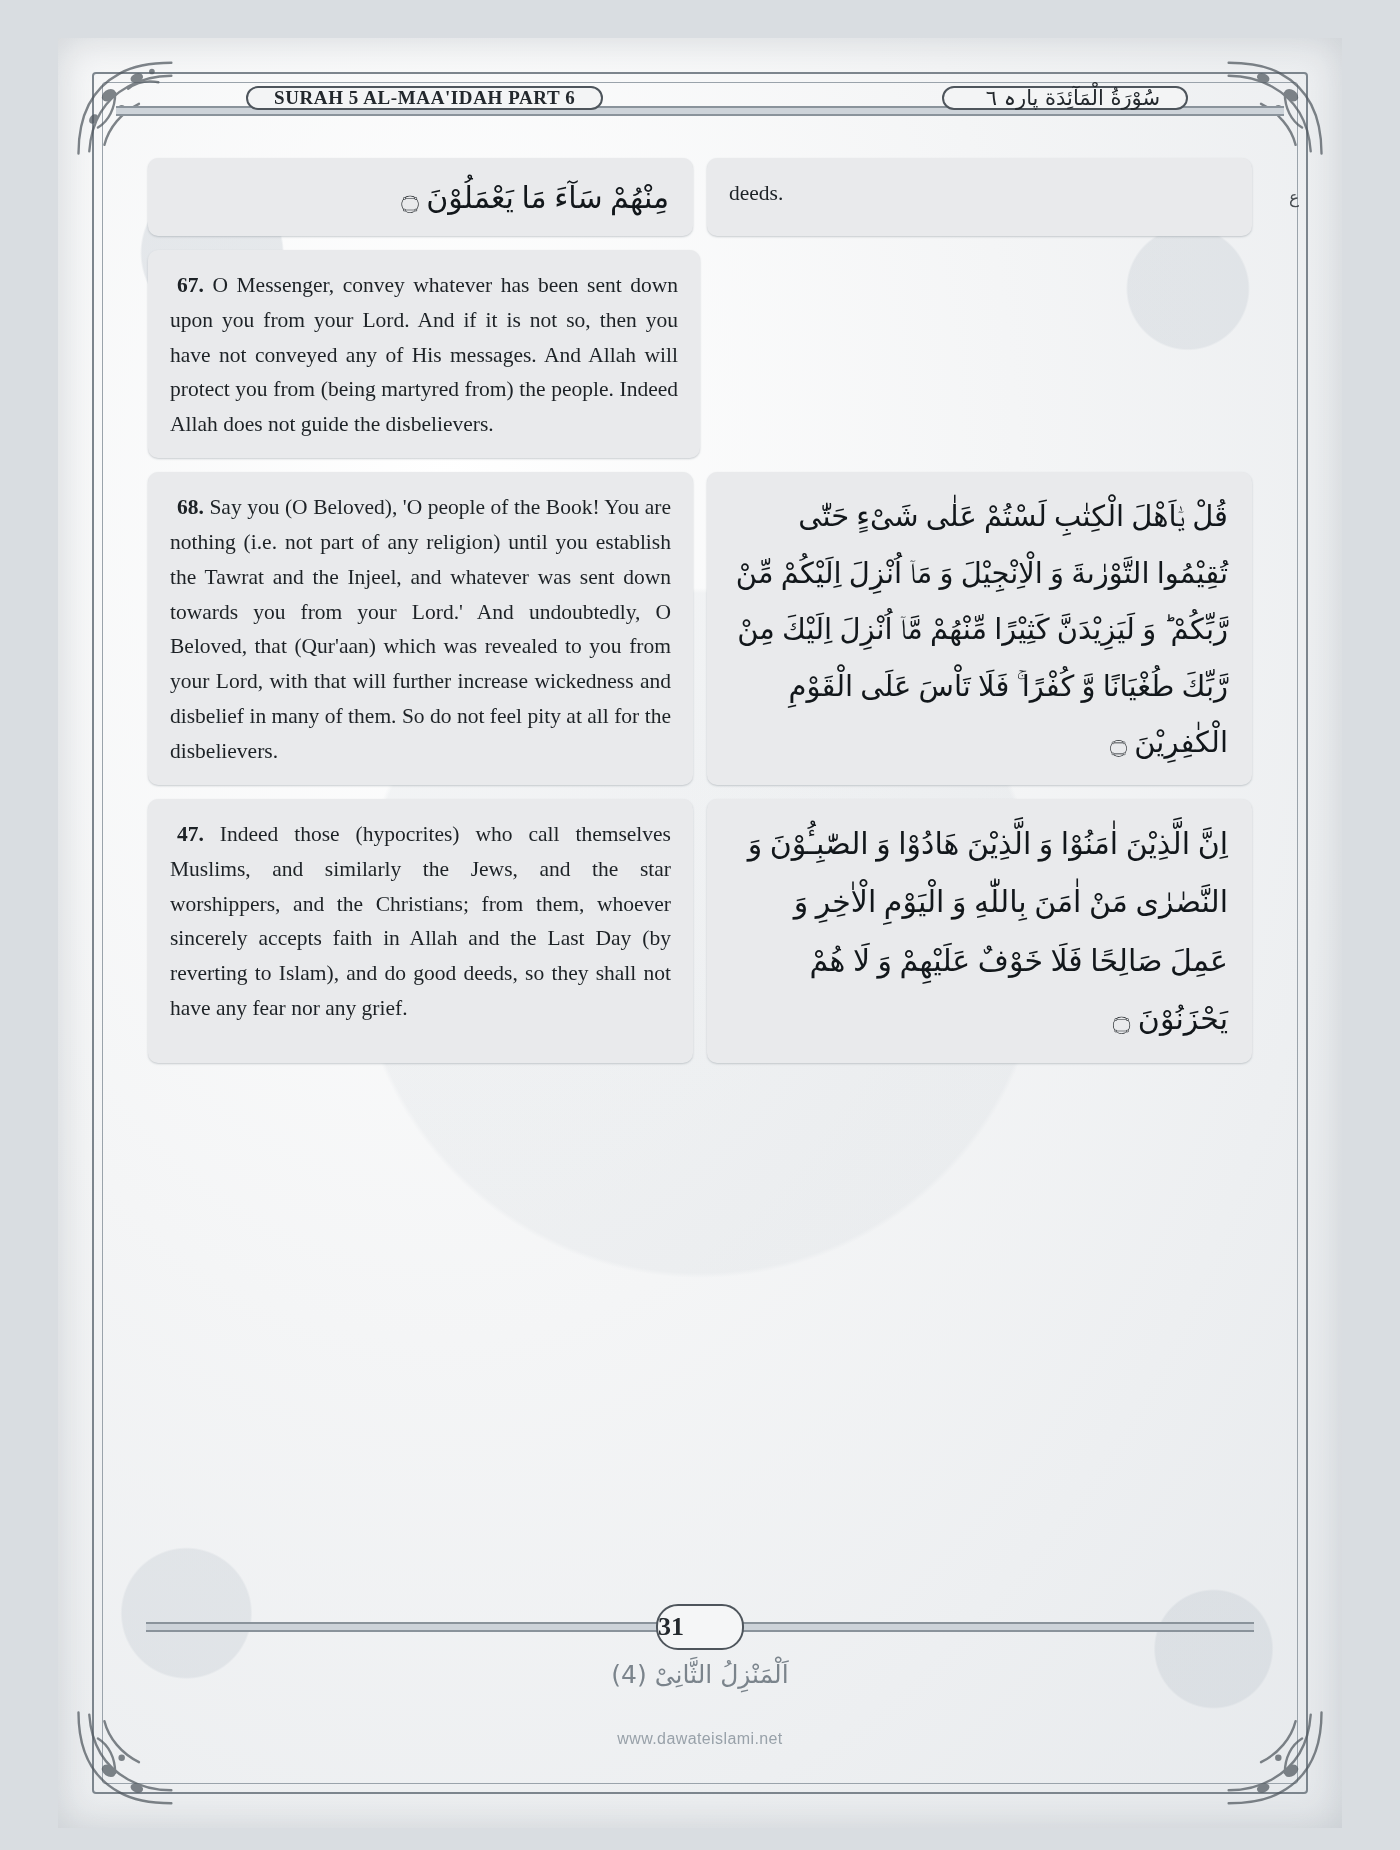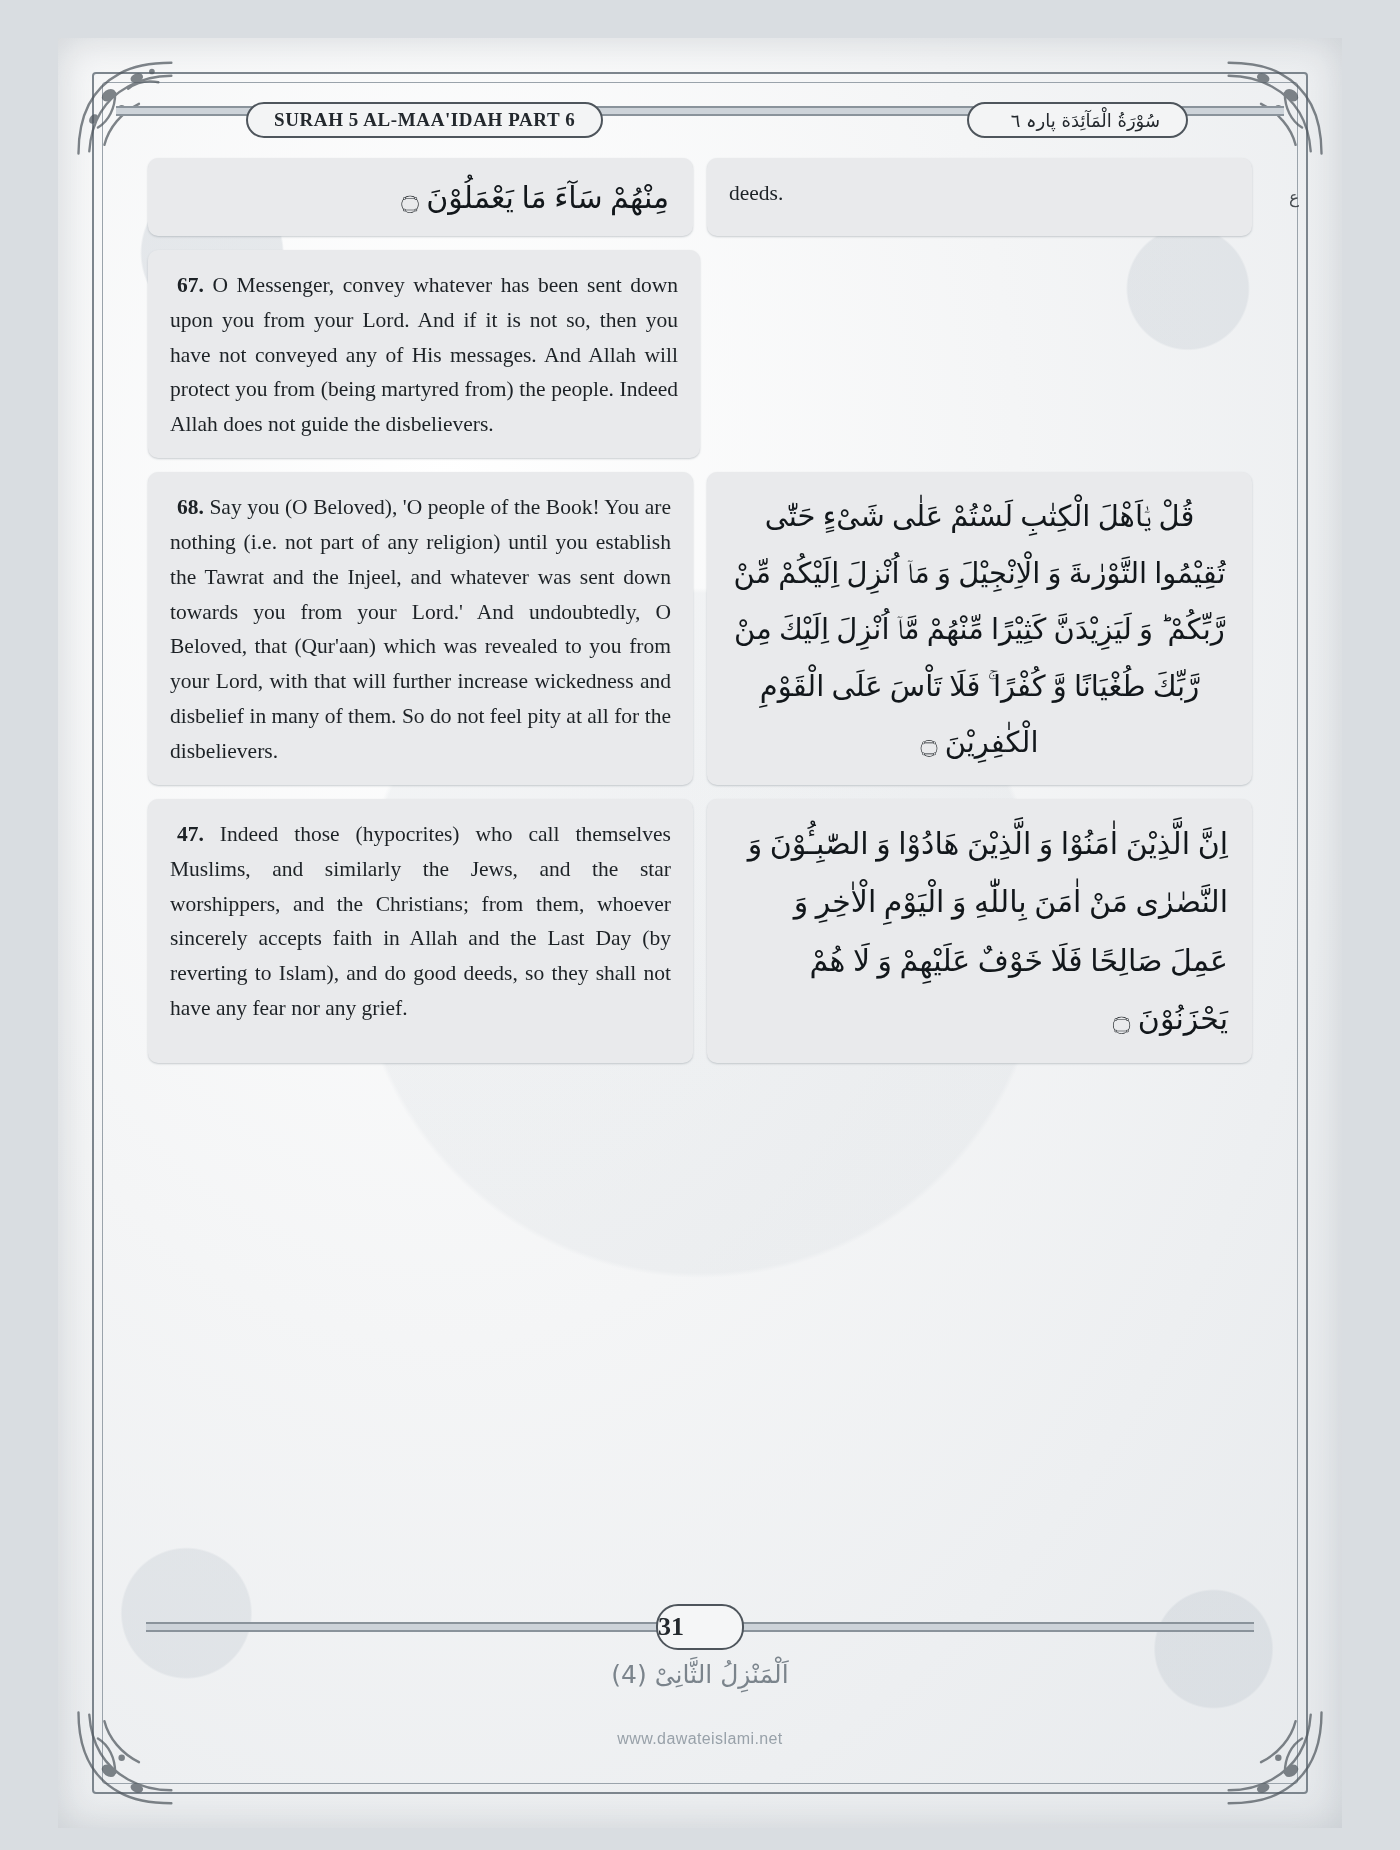--- a/index.html
+++ b/index.html
@@ -81,22 +81,22 @@
     position: absolute;
     left: 0; right: 0;
     top: 20px;
     height: 6px;
     border-top: 2px solid #8a939b;
     border-bottom: 2px solid #8a939b;
     background: #cdd3d9;
   }
   .banner {
     position: absolute;
-    top: 16px;
-    height: 36px;
+    top: 0;
+    height: 24px;
     border: 2px solid #4e555c;
     border-radius: 22px;
     background: #f3f4f5;
     display: flex;
     align-items: center;
     justify-content: center;
     padding: 0 26px;
     box-sizing: border-box;
   }
   #banner-left  { left: 130px; }
@@ -104,21 +104,21 @@
   #surah-title {
     font-family: "Liberation Serif", serif;
     font-size: 19px;
     font-weight: 700;
     letter-spacing: 0.6px;
     color: #23282d;
     white-space: nowrap;
   }
   #surah-title-arabic {
     font-family: "DejaVu Sans", sans-serif;
-    font-size: 18px;
+    font-size: 21px;
     color: #23282d;
     white-space: nowrap;
     direction: rtl;
     margin-left: 16px;
   }
 
   
   #content {
     position: absolute;
     left: 90px;
@@ -165,21 +165,21 @@
   .ar-text {
     font-family: "DejaVu Sans", sans-serif;
     direction: rtl;
     text-align: right;
     font-size: 30px;
     line-height: 1.95;
     color: #12171b;
     margin: 0;
     word-spacing: -2px;
   }
-  .ar-text.small { font-size: 29px; text-align: center; }
+  .ar-text.small { font-size: 29px; }
 
   
   #row-0 .cell { min-height: 78px; }
   #row-0 .cell-en { display: flex; align-items: flex-start; }
   #row-0 .cell-ar { padding-top: 8px; padding-bottom: 6px; }
 
   
   #ruku-marker {
     position: absolute;
     right: 28px;

